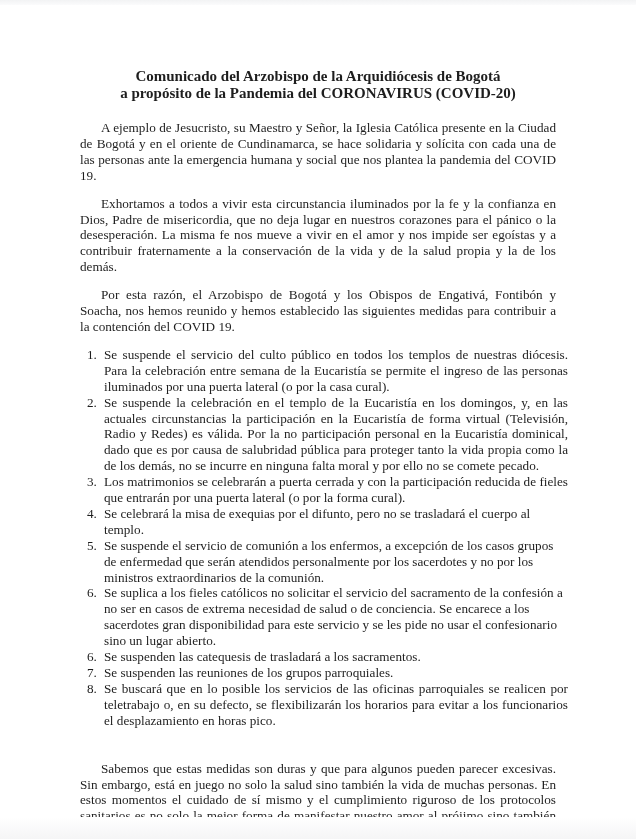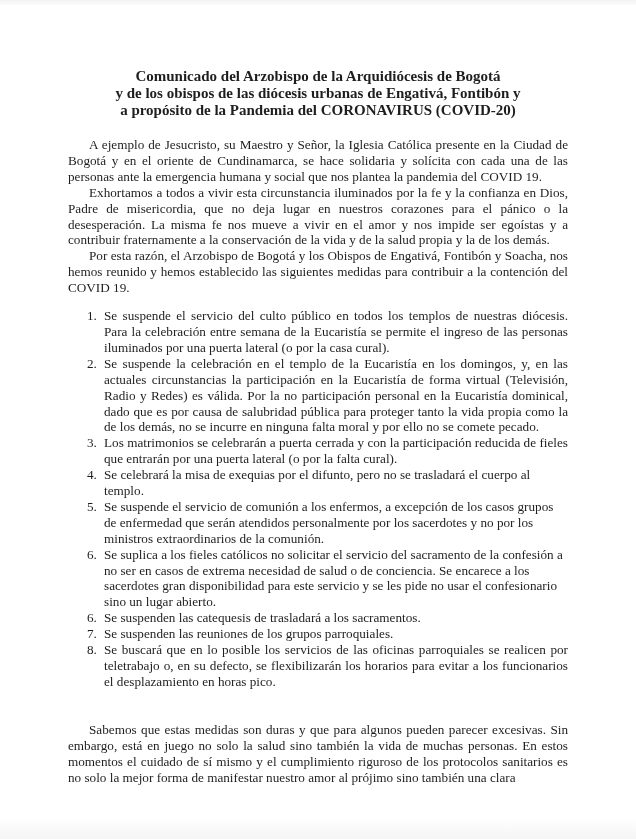--- a/index.html
+++ b/index.html
@@ -39,21 +39,21 @@
   }
   .doc-title {
     text-align: center;
     font-weight: bold;
     font-size: 15px;
     line-height: 17px;
     margin: 0 0 18px 0;
   }
   .doc-title .t-line { display: block; }
   .intro p, .closing p {
-    margin: 0;
+    margin: 12px;
     text-align: justify;
     text-indent: 21px;
   }
   .measures {
     margin: 12px 0 0 0;
     padding: 0;
     list-style: none;
   }
   .measures li {
     position: relative;
@@ -79,42 +79,41 @@
 </head>
 <body>
 
 <div class="page">
   <div class="page-edge-top"></div>
 
   <div class="content">
 
     <h1 class="doc-title">
       <span class="t-line">Comunicado del Arzobispo de la Arquidiócesis de Bogotá</span>
-      <span class="t-line">y de los obispos de las diócesis urbanas de Engativá, Fontibón y</span>
       <span class="t-line">a propósito de la Pandemia del CORONAVIRUS (COVID-20)</span>
     </h1>
 
     <div class="intro">
       <p>A ejemplo de Jesucristo, su Maestro y Señor, la Iglesia Católica presente en la Ciudad de Bogotá y en el oriente de Cundinamarca, se hace solidaria y solícita con cada una de las personas ante la emergencia humana y social que nos plantea la pandemia del COVID 19.</p>
       <p>Exhortamos a todos a vivir esta circunstancia iluminados por la fe y la confianza en Dios, Padre de misericordia, que no deja lugar en nuestros corazones para el pánico o la desesperación. La misma fe nos mueve a vivir en el amor y nos impide ser egoístas y a contribuir fraternamente a la conservación de la vida y de la salud propia y la de los demás.</p>
       <p>Por esta razón, el Arzobispo de Bogotá y los Obispos de Engativá, Fontibón y Soacha, nos hemos reunido y hemos establecido las siguientes medidas para contribuir a la contención del COVID 19.</p>
     </div>
 
     <ol class="measures">
       <li>
         <span class="num">1.</span>
         <span>Se suspende el servicio del culto público en todos los templos de nuestras diócesis. Para la celebración entre semana de la Eucaristía se permite el ingreso de las personas iluminados por una puerta lateral (o por la casa cural).</span>
       </li>
       <li>
         <span class="num">2.</span>
         <span>Se suspende la celebración en el templo de la Eucaristía en los domingos, y, en las actuales circunstancias la participación en la Eucaristía de forma virtual (Televisión, Radio y Redes) es válida. Por la no participación personal en la Eucaristía dominical, dado que es por causa de salubridad pública para proteger tanto la vida propia como la de los demás, no se incurre en ninguna falta moral y por ello no se comete pecado.</span>
       </li>
       <li>
         <span class="num">3.</span>
-        <span>Los matrimonios se celebrarán a puerta cerrada y con la participación reducida de fieles que entrarán por una puerta lateral (o por la falta cural).</span>
+        <span>Los matrimonios se celebrarán a puerta cerrada y con la participación reducida de fieles que entrarán por una puerta lateral (o por la forma cural).</span>
       </li>
       <li>
         <span class="num">4.</span>
         <span>Se celebrará la misa de exequias por el difunto, pero no se trasladará el cuerpo al templo.</span>
       </li>
       <li>
         <span class="num">5.</span>
         <span>Se suspende el servicio de comunión a los enfermos, a excepción de los casos grupos de enfermedad que serán atendidos personalmente por los sacerdotes y no por los ministros extraordinarios de la comunión.</span>
       </li>
       <li>

